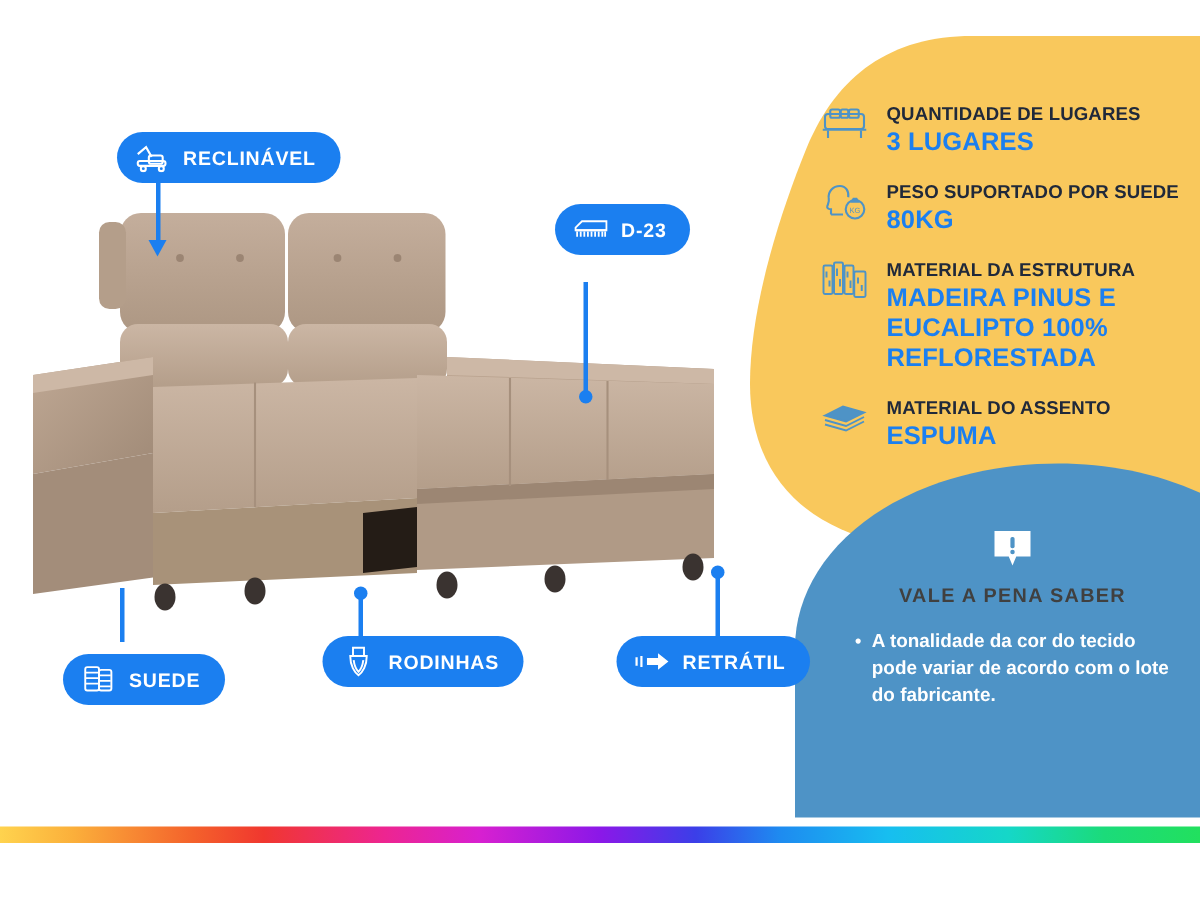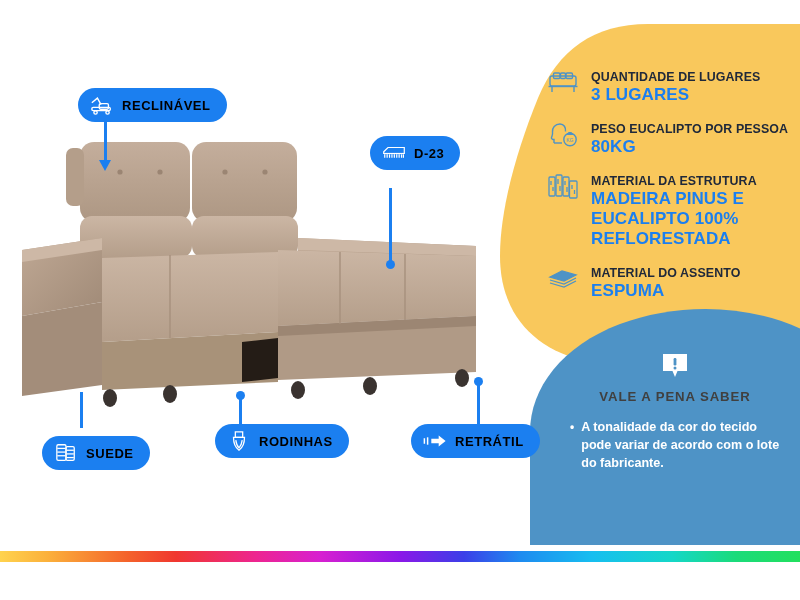--- a/index.html
+++ b/index.html
@@ -29,21 +29,21 @@
                line-height:1.42; font-weight:bold; padding-left:10px; }
   .note-bullet { font-size:12px; line-height:1.45; }
 
   
   .photo { position:absolute; left:10px; top:120px; width:500px; height:310px; z-index:1; }
   .photo svg { display:block; width:100%; height:100%; }
 
   
   .pill { position:absolute; z-index:8; display:inline-flex; align-items:center; gap:8px;
           background:#1B7FF0; border-radius:999px; padding:7px 16px 7px 12px; }
-  .pill-label { color:#000000; font-size:13px; font-weight:bold; letter-spacing:.55px; white-space:nowrap;text-align:right; }
+  .pill-label { color:#ffffff; font-size:13px; font-weight:bold; letter-spacing:.55px; white-space:nowrap;text-align:right; }
   .pill-ico { width:24px; min-width:24px; height:20px; display:flex; align-items:center; justify-content:center; }
 
   .leader { position:absolute; z-index:7; background:#1B7FF0; width:3px; }
   .dot { position:absolute; z-index:7; width:9px; height:9px; border-radius:50%; background:#1B7FF0; }
   .arrowhead { position:absolute; z-index:7; width:0; height:0; }
 
   
   .rainbow { position:absolute; left:0; top:551px; width:800px; height:11px; z-index:9;
              background:linear-gradient(to right,
                #FFD34E 0%, #FBB03B 6%, #F4622B 16%, #F0372F 22%,
@@ -100,21 +100,21 @@
         <svg width="30" height="28" viewBox="0 0 30 28" fill="none" stroke="#4E93C6" stroke-width="1.4">
           <path d="M12 3 C7 3 4 7 4.5 11 C5 14 4 15 3.5 16.5 C3 18 5 18.5 6 18.5 L6 22"></path>
           <path d="M12 3 C16 3 18 6.5 17.5 10.5"></path>
           <path d="M6 22 L14 22"></path>
           <circle cx="22" cy="18.5" r="6.2"></circle>
           <path d="M20 13.4 L24 13.4 L23 11.6 L21 11.6 Z"></path>
           <text x="22" y="21" font-size="5" fill="#4E93C6" stroke="none" text-anchor="middle" font-family="Liberation Sans, sans-serif">KG</text>
         </svg>
       </span>
       <span class="spec-txt">
-        <span class="spec-title">PESO EUCALIPTO POR PESSOA</span><br>
+        <span class="spec-title">PESO SUPORTADO POR SUEDE</span><br>
         <span class="spec-value">80KG</span>
       </span>
     </div>
 
     <div class="spec-row">
       <span class="spec-ico">
         <svg width="32" height="28" viewBox="0 0 32 28" fill="none" stroke="#4E93C6" stroke-width="1.3">
           <rect x="2" y="4" width="6" height="19" rx="1"></rect>
           <rect x="9" y="2" width="6" height="21" rx="1"></rect>
           <rect x="16" y="4" width="6" height="19" rx="1"></rect>

